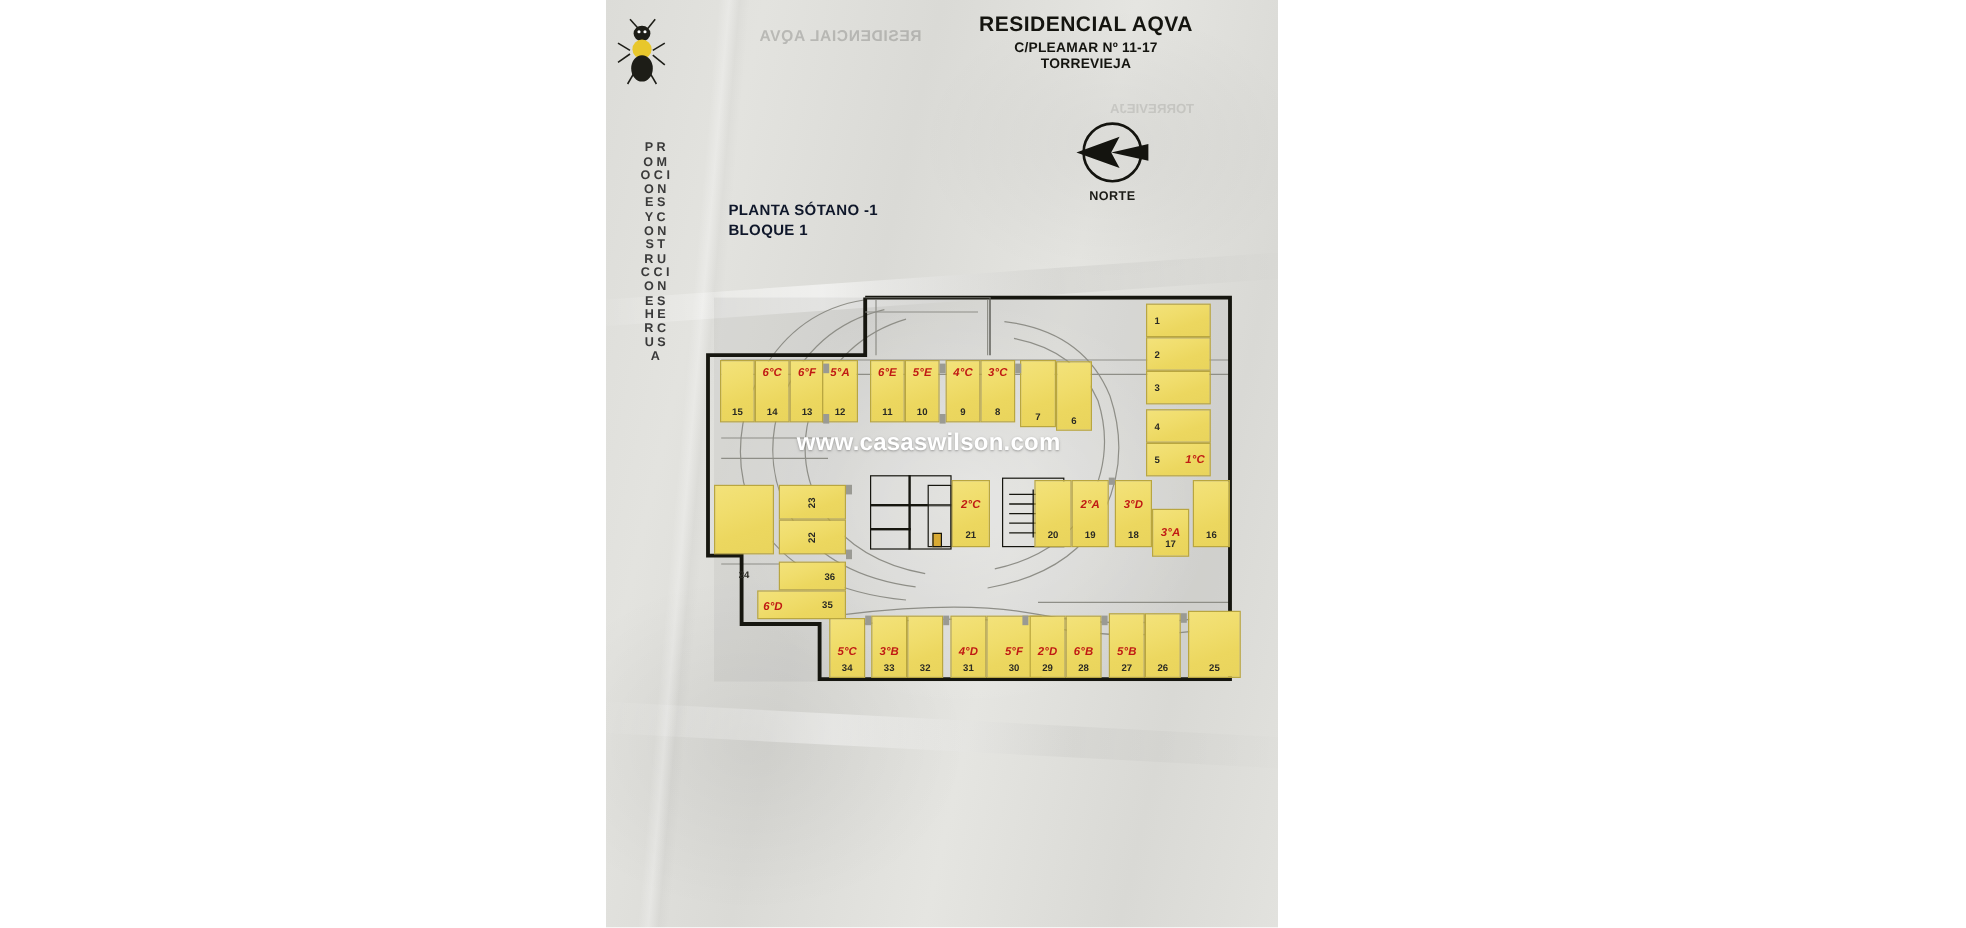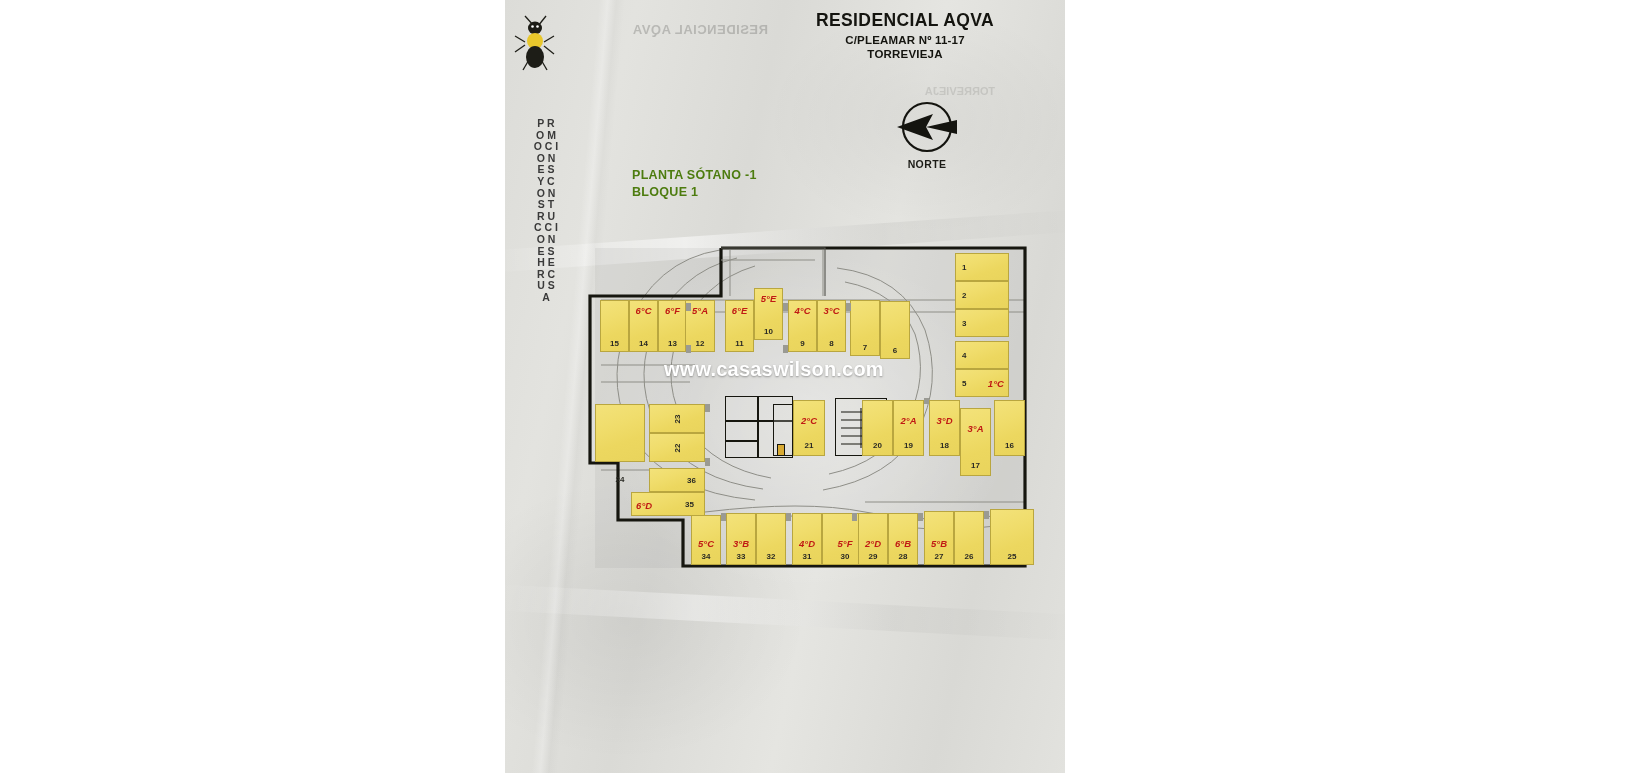--- a/index.html
+++ b/index.html
@@ -54,21 +54,21 @@
   }
 
   
   #logo{position:absolute;left:512px;top:12px;width:46px;height:62px;}
 
   
   #compass{position:absolute;left:893px;top:96px;width:68px;height:80px;}
   #compass .lbl{position:absolute;left:0;top:62px;width:68px;text-align:center;font-size:10.5px;font-weight:bold;color:#1b1b16;letter-spacing:.4px;}
 
   
-  #planheading{position:absolute;left:632px;top:168px;color:#4d7c0f;}
+  #planheading{position:absolute;left:607px;top:168px;color:#0f172a;}
   #planheading .l1{font-size:12.5px;font-weight:bold;letter-spacing:.3px;}
   #planheading .l2{font-size:12.5px;font-weight:bold;letter-spacing:.3px;margin-top:3px;}
 
   
   #watermark{
     position:absolute;left:664px;top:358px;
     font-size:20px;font-weight:bold;color:#ffffff;
     letter-spacing:.2px;
     text-shadow:0 1px 2px rgba(90,90,90,.55);
     z-index:60;pointer-events:none;
@@ -222,21 +222,21 @@
     <span class="num">13</span>
   </div>
   <div class="stall" style="left:180px;top:300px;width:30px;height:52px;padding-left:24px;">
     <span class="code">5°A</span>
     <span class="num">12</span>
   </div>
   <div class="stall" style="left:220px;top:300px;width:29px;height:52px;">
     <span class="code">6°E</span>
     <span class="num">11</span>
   </div>
-  <div class="stall" style="left:249px;top:288px;width:29px;height:52px;">
+  <div class="stall" style="left:249px;top:300px;width:29px;height:52px;">
     <span class="code">5°E</span>
     <span class="num">10</span>
   </div>
   <div class="stall" style="left:283px;top:300px;width:29px;height:52px;">
     <span class="code">4°C</span>
     <span class="num">9</span>
   </div>
   <div class="stall" style="left:312px;top:300px;width:29px;height:52px;">
     <span class="code">3°C</span>
     <span class="num">8</span>
@@ -276,21 +276,21 @@
     <span class="num">20</span>
   </div>
   <div class="stall mid" style="left:388px;top:400px;width:31px;height:56px;">
     <span class="code">2°A</span>
     <span class="num">19</span>
   </div>
   <div class="stall mid" style="left:424px;top:400px;width:31px;height:56px;">
     <span class="code">3°D</span>
     <span class="num">18</span>
   </div>
-  <div class="stall mid" style="left:455px;top:408px;width:31px;height:68px;">
+  <div class="stall mid" style="left:455px;top:424px;width:31px;height:40px;">
     <span class="code">3°A</span>
     <span class="num">17</span>
   </div>
   <div class="stall mid" style="left:489px;top:400px;width:31px;height:56px;">
     <span class="code"></span>
     <span class="num">16</span>
   </div>
 
   <div class="stall mid" style="left:288px;top:400px;width:32px;height:56px;">
     <span class="code">2°C</span>

